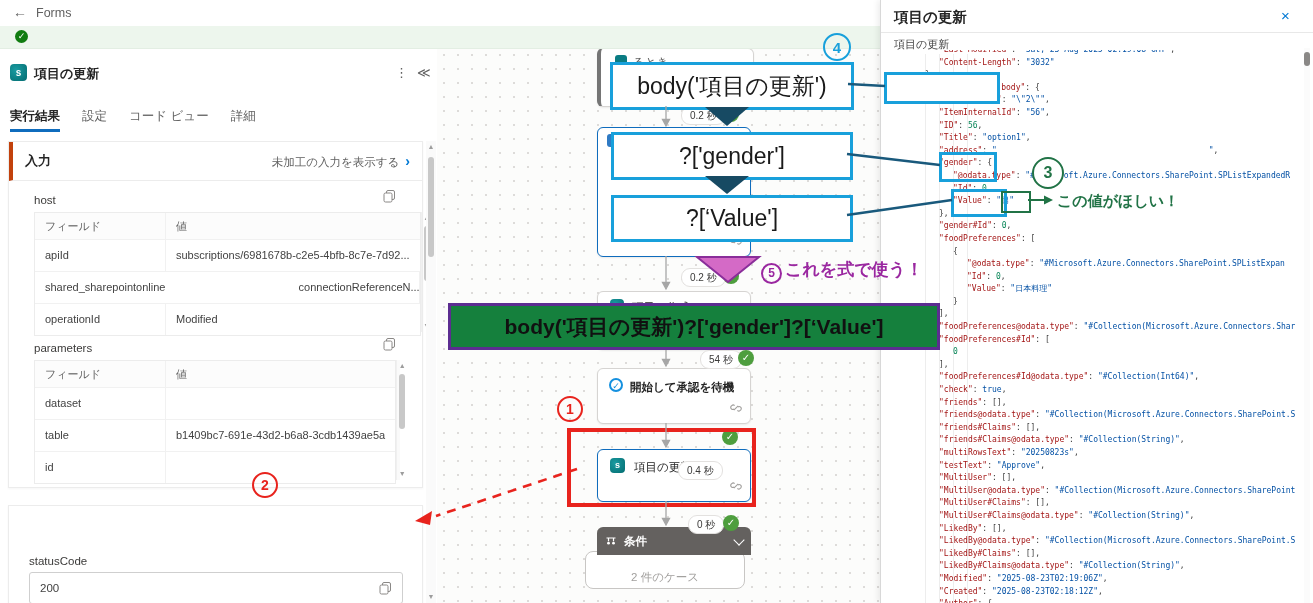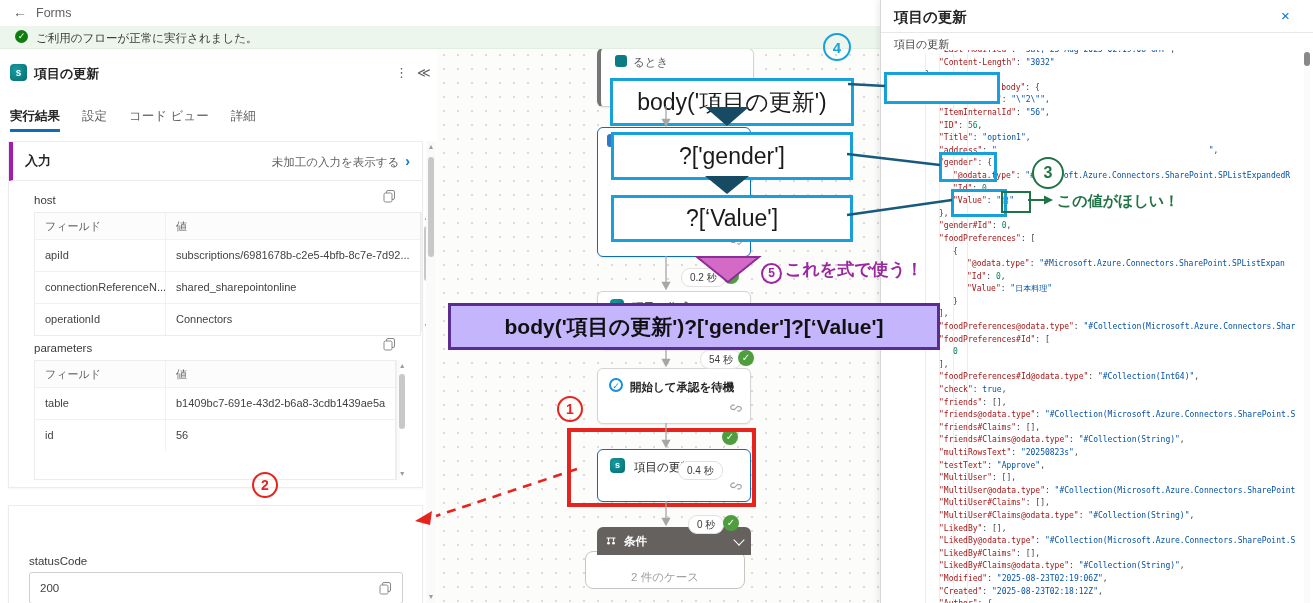--- a/index.html
+++ b/index.html
@@ -21,21 +21,21 @@
   .action-icon{width:17px;height:17px;border-radius:4px;
      background:radial-gradient(circle at 35% 35%,#1a9ba1,#036c70);color:#fff;font-size:10px;font-weight:bold;
      text-align:center;line-height:17px;}
   .ap-title{font-size:13px;font-weight:bold;color:#242424;}
   .dots-icon{font-size:13px;color:#616161;}
   .collapse-icon{font-size:13px;color:#616161;}
   .tabs{left:10px;top:58px;height:26px;display:flex;gap:22px;font-size:12.5px;color:#616161;}
   .tab{padding:2px 0;}
   .tab.active{color:#242424;font-weight:bold;border-bottom:3px solid #0f6cbd;}
   .sec-card{background:#fff;border:1px solid #ececec;box-shadow:0 1px 2px rgba(0,0,0,.04);}
-  .sec-head{height:38px;border-left:4px solid #a21caf;border-bottom:1px solid #ececec;display:flex;
+  .sec-head{height:38px;border-left:4px solid #c2410c;border-bottom:1px solid #ececec;display:flex;
     align-items:center;justify-content:space-between;padding:0 12px 0 12px;gap:12px;}
   .sec-title{font-size:13px;font-weight:bold;color:#242424;}
   .raw-link{font-size:11.5px;color:#616161;}
   .raw-link .chev{color:#0078d4;font-size:14px;font-weight:bold;margin-left:6px;}
   .tbl-label{font-size:11.5px;color:#3b3a39;}
   .copy-icon svg{display:block;}
   .mini-table{border:1px solid #ececec;font-size:11px;color:#424242;background:#fff;}
   .mini-row{display:flex;border-top:1px solid #f1f1f1;}
   .mini-row.head{border-top:none;background:#fcfcfc;color:#616161;}
   .mini-cell{padding:0 10px;white-space:nowrap;overflow:hidden;}
@@ -63,21 +63,21 @@
   .cond-head{position:absolute;background:#64615f;border-radius:6px 6px 0 0;height:28px;display:flex;
     align-items:center;color:#fff;z-index:3;padding:0 8px;}
   .cond-head .nlabel{color:#fff;font-weight:bold;font-size:11.5px;margin-left:7px;flex:1;}
   .cond-body{position:absolute;border:1px solid #c8c6c4;border-radius:8px;background:#fff;z-index:2;
     text-align:center;font-size:11.5px;color:#a19f9d;}
   .caret{width:7px;height:7px;border-right:1.6px solid #fff;border-bottom:1.6px solid #fff;transform:rotate(45deg);margin-top:-3px;}
 
   
   .anno-box{position:absolute;background:#fff;border:3px solid #18a0db;z-index:40;display:flex;
     align-items:center;justify-content:center;font-size:23px;color:#1a1a1a;white-space:nowrap;}
-  .formula-box{position:absolute;background:#c4b5fd;border:3.5px solid #5c2d91;z-index:46;display:flex;
+  .formula-box{position:absolute;background:#15803d;border:3.5px solid #5c2d91;z-index:46;display:flex;
     align-items:center;justify-content:center;font-size:21px;font-weight:bold;color:#111;white-space:nowrap;}
   .num-circle{position:absolute;border-radius:50%;background:transparent;z-index:47;display:flex;
     align-items:center;justify-content:center;font-weight:bold;}
   .num-red{border:2.5px solid #e8231d;color:#e8231d;}
   .num-blue{border:2.5px solid #18a0db;color:#18a0db;}
   .num-green{border:2.5px solid #217346;color:#217346;background:#fff;}
   .num-purple{border:2px solid #9a27a0;color:#9a27a0;}
   .step5-label{position:absolute;z-index:46;color:#9a27a0;font-weight:bold;font-size:17px;white-space:nowrap;}
   .value-note{position:absolute;z-index:47;color:#217346;font-weight:bold;font-size:15px;white-space:nowrap;}
   .red-rect{position:absolute;border:4px solid #e8231d;z-index:44;}
@@ -109,21 +109,20 @@
 </style>
 </head>
 <body>
 
 <div class="abs topbar">
   <span class="abs back-arrow">←</span>
   <span class="abs app-title">Forms</span>
 </div>
 <div class="abs banner">
   <span class="abs banner-check">✓</span>
-  <span class="abs banner-text">ご利用のフローが正常に実行されました。</span>
 </div>
 
 <div class="abs left-panel">
   <div class="abs action-icon" style="left:10px;top:16px;">s</div>
   <div class="abs ap-title" style="left:34px;top:17px;">項目の更新</div>
   <div class="abs dots-icon" style="left:395px;top:17px;">⋮</div>
   <div class="abs collapse-icon" style="left:417px;top:17px;">≪</div>
 
   <div class="abs tabs">
     <div class="tab active">実行結果</div>
@@ -148,26 +147,26 @@
       <div class="mini-table" style="flex:1;">
           <div class="mini-row head" style="height: 26px; line-height: 26px;">
             <div class="mini-cell c1">フィールド</div>
             <div class="mini-cell c2">値</div>
           </div>
           <div class="mini-row" style="height: 31px; line-height: 31px;">
             <div class="mini-cell c1">apiId</div>
             <div class="mini-cell c2">subscriptions/6981678b-c2e5-4bfb-8c7e-7d92...</div>
           </div>
           <div class="mini-row" style="height: 31px; line-height: 31px;">
+            <div class="mini-cell c2">shared_sharepointonline</div>
             <div class="mini-cell c1">connectionReferenceN...</div>
-            <div class="mini-cell c2">shared_sharepointonline</div>
           </div>
           <div class="mini-row" style="height: 31px; line-height: 31px;">
             <div class="mini-cell c1">operationId</div>
-            <div class="mini-cell c2">Connectors</div>
+            <div class="mini-cell c2">Modified</div>
           </div>
         </div>
       <div class="vscroll" style="height:120px;">
         <div class="tri" style="top:2px;">▲</div>
           <div class="vthumb" style="top:14px;height:55px;"></div>
           <div class="tri" style="bottom:2px;">▼</div>
       </div>
     </div>
     <div class="abs tbl-label" style="left:25px;top:200px;">parameters</div>
     <div class="abs copy-icon" style="left:374px;top:196px;">
@@ -176,24 +175,28 @@
           <rect x="1" y="3" width="8" height="9" rx="1.5" fill="#fff" stroke="#8a8886"></rect>
         </svg>
     </div>
     <div class="abs" style="left:25px;top:218px;width:366px;display:flex;">
       <div class="mini-table" style="flex:1;">
           <div class="mini-row head" style="height: 26px; line-height: 26px;">
             <div class="mini-cell c1">フィールド</div>
             <div class="mini-cell c2">値</div>
           </div>
           <div class="mini-row" style="height: 31px; line-height: 31px;">
+            <div class="mini-cell c1">dataset</div>
+            <div class="mini-cell c2"></div>
+          </div>
+          <div class="mini-row" style="height: 31px; line-height: 31px;">
             <div class="mini-cell c1">table</div>
             <div class="mini-cell c2">b1409bc7-691e-43d2-b6a8-3cdb1439ae5a</div>
           </div>
-          <div class="mini-row" style="height: 31px; line-height: 31px;">
+          <div class="mini-row" style="height: 31px; line-height: 31px; flex-direction: column;">
             <div class="mini-cell c1">id</div>
             <div class="mini-cell c2">56</div>
           </div>
         </div>
       <div class="vscroll" style="height:120px;">
         <div class="tri" style="top:2px;">▲</div>
           <div class="vthumb" style="top:14px;height:55px;"></div>
           <div class="tri" style="bottom:2px;">▼</div>
       </div>
     </div>
@@ -377,21 +380,21 @@
 
   <polygon points="697,257 759,257 728,282" fill="#d46ac6" stroke="#8a2e9a" stroke-width="2"></polygon>
 
   <line x1="577" y1="469" x2="436" y2="516" stroke="#e8231d" stroke-width="2.6" stroke-dasharray="9,7"></line>
   <polygon points="415,521 432,511 430,525" fill="#e8231d"></polygon>
 
   <line x1="1028" y1="200" x2="1046" y2="200" stroke="#217346" stroke-width="2"></line>
   <polygon points="1053,200 1044,195.5 1044,204.5" fill="#217346"></polygon>
 </svg>
 
-<div class="anno-box" style="left:610px;top:62px;width:238px;height:42px;margin-top:16px;">body('項目の更新')</div>
+<div class="anno-box" style="left:610px;top:62px;width:238px;height:42px;">body('項目の更新')</div>
 <div class="anno-box" style="left:611px;top:132px;width:236px;height:42px;">?['gender']</div>
 <div class="anno-box" style="left:611px;top:195px;width:236px;height:41px;">?[‘Value']</div>
 
 <div class="formula-box" style="left:448px;top:303px;width:486px;height:41px;">body('項目の更新')?['gender']?[‘Value']</div>
 
 <div class="red-rect" style="left:567px;top:428px;width:181px;height:71px;"></div>
 
 <div class="num-circle num-red" style="left:557px;top:396px;width:22px;height:22px;font-size:14px;">1</div>
 <div class="num-circle num-red" style="left:252px;top:472px;width:22px;height:22px;font-size:14px;">2</div>
 <div class="num-circle num-green" style="left:1032px;top:157px;width:28px;height:28px;font-size:16px;">3</div>

